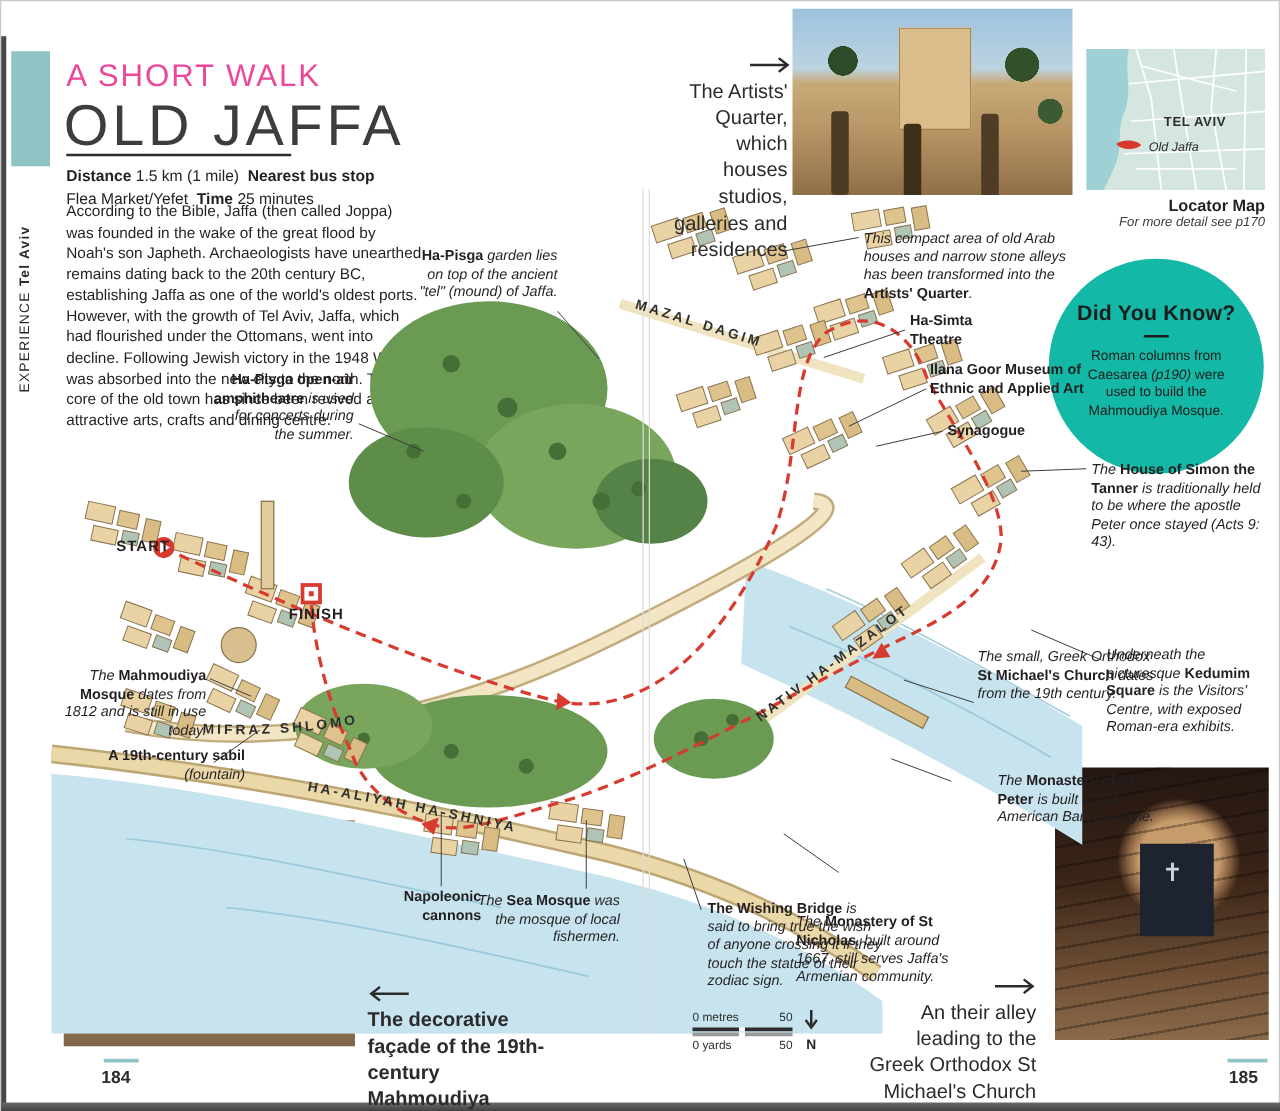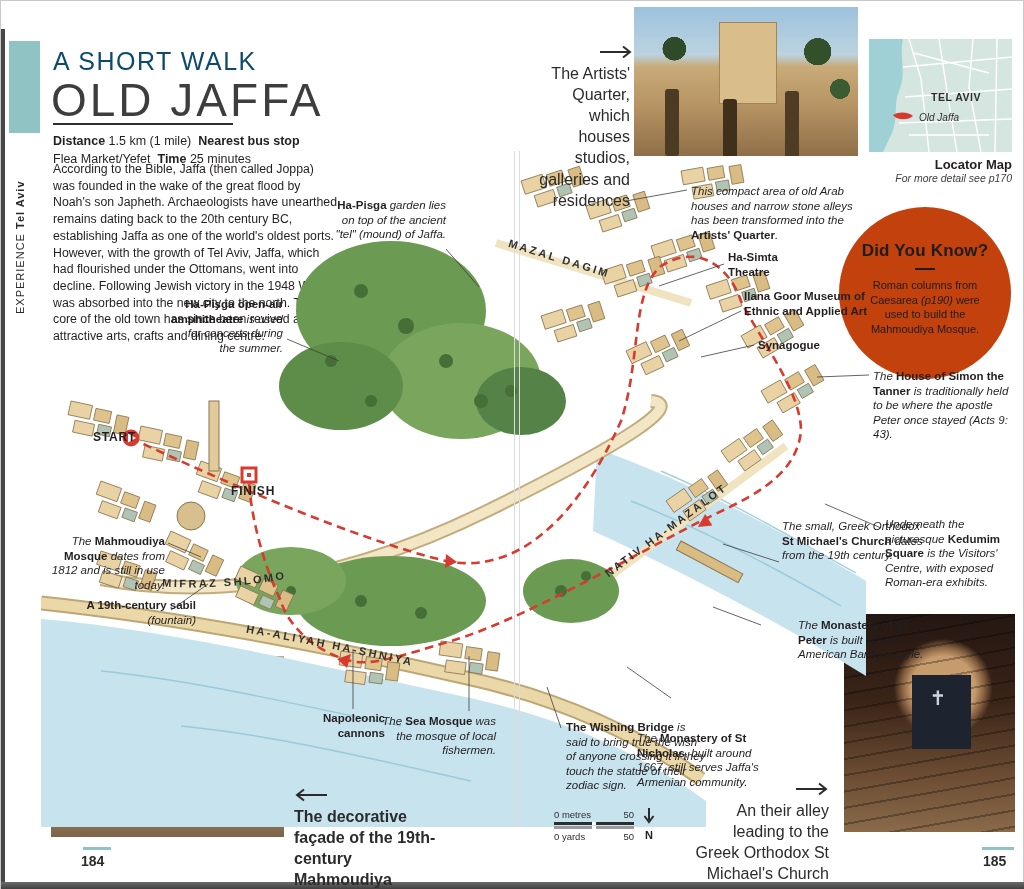--- a/index.html
+++ b/index.html
@@ -8,21 +8,21 @@
   .page { position:absolute; inset:0; border:1px solid #c9c9c9; background:#fff; }
   .edge-left { position:absolute; left:0; top:28px; width:4px; height:861px; background:#474747; }
   .edge-bottom { position:absolute; left:0; top:881px; width:1024px; height:8px; background:linear-gradient(#6b6b6b,#3a3a3a); }
 
   
   .teal-block { position:absolute; left:8px; top:40px; width:31px; height:92px; }
   .side-vert { position:absolute; left:13px; top:138px; height:175px; writing-mode:vertical-rl; transform:rotate(180deg); font-size:11px; letter-spacing:1px; color:#2b2b2b; white-space:nowrap; }
   .side-vert .b { font-weight:bold; }
 
   
-  .kicker { position:absolute; left:52px; top:46px; font-size:25px; font-weight:300; letter-spacing:1.5px; color:#0c4a6e; }
+  .kicker { position:absolute; left:52px; top:46px; font-size:25px; font-weight:300; letter-spacing:1.5px; color:#ec4899; }
   .title { position:absolute; left:50px; top:72px; font-size:46px; font-weight:200; letter-spacing:3px; color:#3d3d3d; }
   .title-rule { position:absolute; left:52px; top:122px; width:180px; height:2px; background:#2e2e2e; }
   .info { position:absolute; left:52px; top:130px; width:300px; font-size:12.5px; line-height:1.45; color:#231f20; }
   .info .b { font-weight:bold; }
   .intro { position:absolute; left:52px; top:160px; width:286px; font-size:12.3px; line-height:1.36; color:#231f20; }
 
   
   .photo { position:absolute; overflow:hidden; }
   .photo-artists { left:633px; top:6px; width:224px; height:149px;
     background:
@@ -139,21 +139,21 @@
     </g>
     <path d="M24,76 C30,72 40,73 44,77 C40,81 28,82 24,76 Z" fill="#D7392E"></path>
     <text x="62" y="62" font-size="10.5" font-weight="bold" fill="#2d2d2d" letter-spacing="0.5">TEL AVIV</text>
     <text x="50" y="82" font-size="10" font-style="italic" fill="#2d2d2d">Old Jaffa</text>
   </svg>
   <div class="locator-cap">
     <div class="t">Locator Map</div>
     <div class="s">For more detail see p170</div>
   </div>
 
-  <div class="dyk" style="background:#c2410c;">
+  <div class="dyk" style="background:#14b8a6;">
     <div class="t">Did You Know?</div>
     <div class="rule"></div>
     <div class="b">
       <span>Roman columns from Caesarea </span><span class="it">(p190)</span><span> were used to build the Mahmoudiya Mosque.</span>
     </div>
   </div>
 
   <svg class="mapwrap" viewBox="0 0 825 676">
 
     <path d="M0,468 C120,478 250,508 420,545 C520,566 600,602 665,650 L665,676 L0,676 Z" fill="#C6E3EE"></path>

